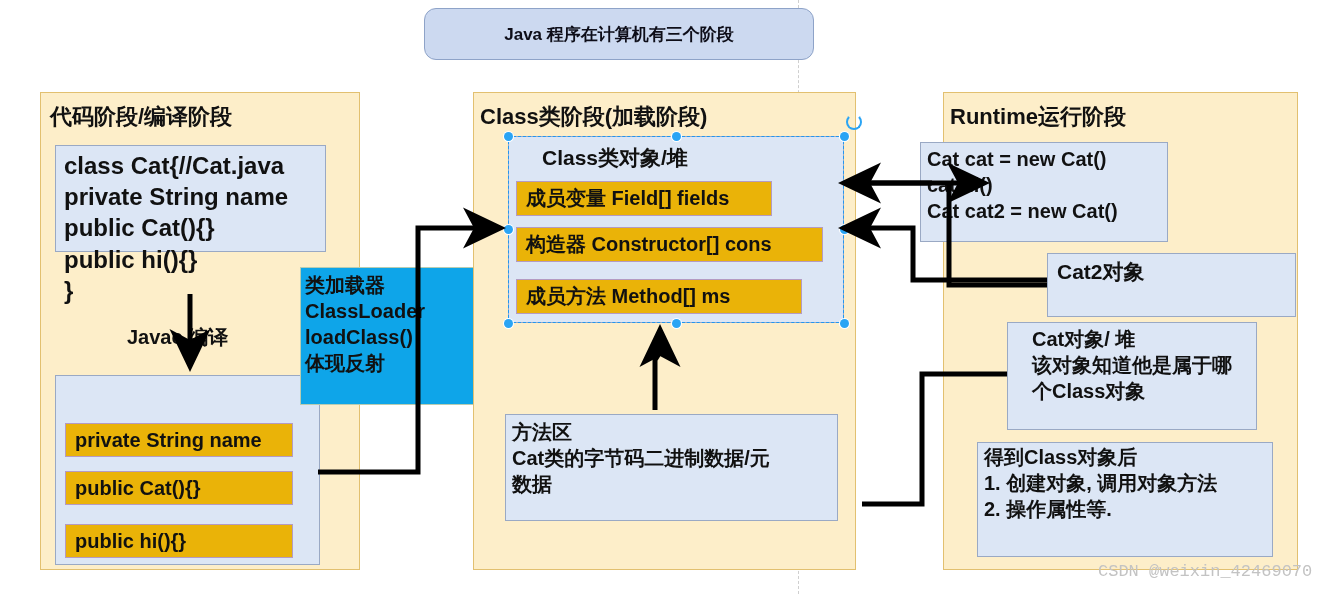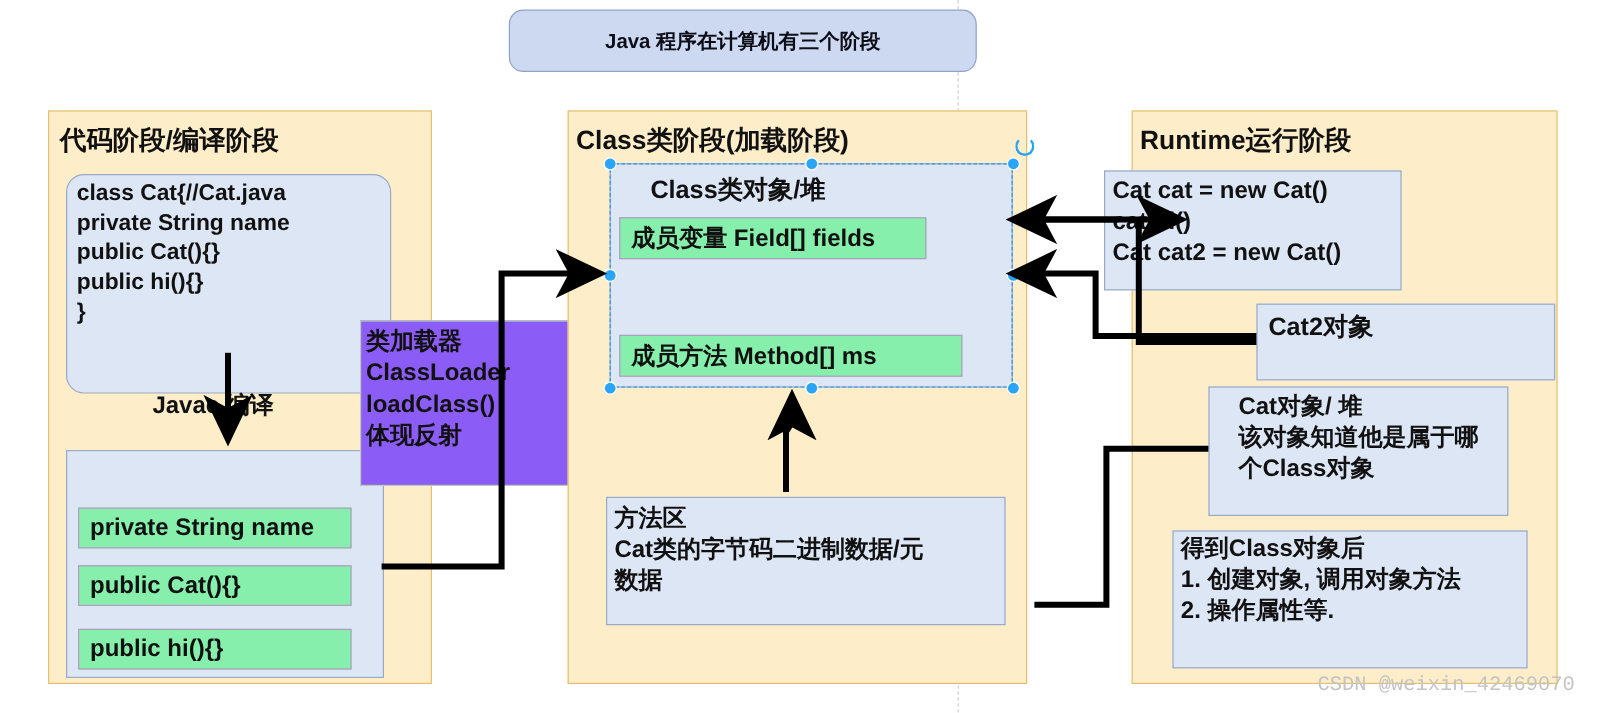--- a/index.html
+++ b/index.html
@@ -32,29 +32,29 @@
   .bluebox{
     position:absolute;
     background:#dce6f5;
     border:1px solid #9aa9c4;
     box-sizing:border-box;
     color:#111;
     font-weight:bold;
   }
   .pinkbox{
     position:absolute;
-    background:#86efac;
+    background:#eab308;
     border:1px solid #b49bc2;
     box-sizing:border-box;
     color:#111;
     font-weight:bold;
   }
   .greenbox{
     position:absolute;
-    background:#8b5cf6;
+    background:#0ea5e9;
     border:1px solid #b7ccb2;
     box-sizing:border-box;
     color:#111;
     font-weight:bold;
   }
   .title-pill{
     position:absolute;
     background:#ccd9f0;
     border:1px solid #8ea3c8;
     border-radius:12px;
@@ -132,21 +132,21 @@
 
   <div class="guide" style="left:798px;top:0px;height:594px;"></div>
 
   <div class="title-pill" style="left:424px;top:8px;width:390px;height:52px;font-size:17px;">
     <span>Java 程序在计算机有三个阶段</span>
   </div>
 
   <div class="panel" style="left:40px;top:92px;width:320px;height:478px;"></div>
   <div class="panel-title" style="left:50px;top:102px;font-size:22px;">代码阶段/编译阶段</div>
 
-  <div class="bluebox txt pad" style="left:55px;top:145px;width:271px;height:183px;font-size:19px;padding-top:4px;border-radius:15px;">class Cat{//Cat.java
+  <div class="bluebox txt pad" style="left:55px;top:145px;width:271px;height:107px;font-size:24px;padding-top:4px;">class Cat{//Cat.java
 private String name
 public Cat(){}
 public hi(){}
 }</div>
 
   <div class="lbl" style="left:127px;top:324px;font-size:20px;">Javac  编译</div>
 
   <div class="bluebox" style="left:55px;top:375px;width:265px;height:190px;"></div>
 
   <div class="pinkbox onelinebox" style="left:65px;top:423px;width:228px;height:34px;font-size:20px;">private String name</div>
@@ -158,20 +158,21 @@
 loadClass()
 体现反射</div>
 
   <div class="panel" style="left:473px;top:92px;width:383px;height:478px;"></div>
   <div class="panel-title" style="left:480px;top:102px;font-size:22px;">Class类阶段(加载阶段)</div>
 
   <div class="bluebox" style="left:508px;top:136px;width:336px;height:187px;"></div>
   <div class="lbl" style="left:514px;top:144px;font-size:21px;margin-left:28px;">Class类对象/堆</div>
 
   <div class="pinkbox onelinebox" style="left:516px;top:181px;width:256px;height:35px;font-size:20px;">成员变量 Field[] fields</div>
+  <div class="pinkbox onelinebox" style="left:516px;top:227px;width:307px;height:35px;font-size:20px;">构造器 Constructor[] cons</div>
   <div class="pinkbox onelinebox" style="left:516px;top:279px;width:286px;height:35px;font-size:20px;">成员方法 Method[] ms</div>
 
   <div class="sel-rect" style="left:508px;top:136px;width:336px;height:187px;"></div>
   <div class="handle" style="left:504px;top:132px;"></div>
   <div class="handle" style="left:672px;top:132px;"></div>
   <div class="handle" style="left:840px;top:132px;"></div>
   <div class="handle" style="left:504px;top:225px;"></div>
   <div class="handle" style="left:840px;top:225px;"></div>
   <div class="handle" style="left:504px;top:319px;"></div>
   <div class="handle" style="left:672px;top:319px;"></div>

